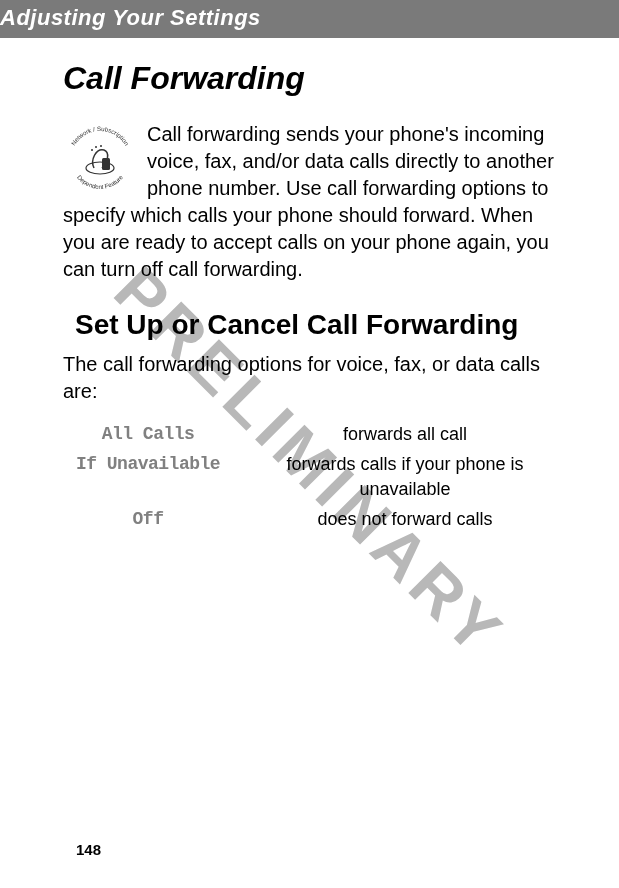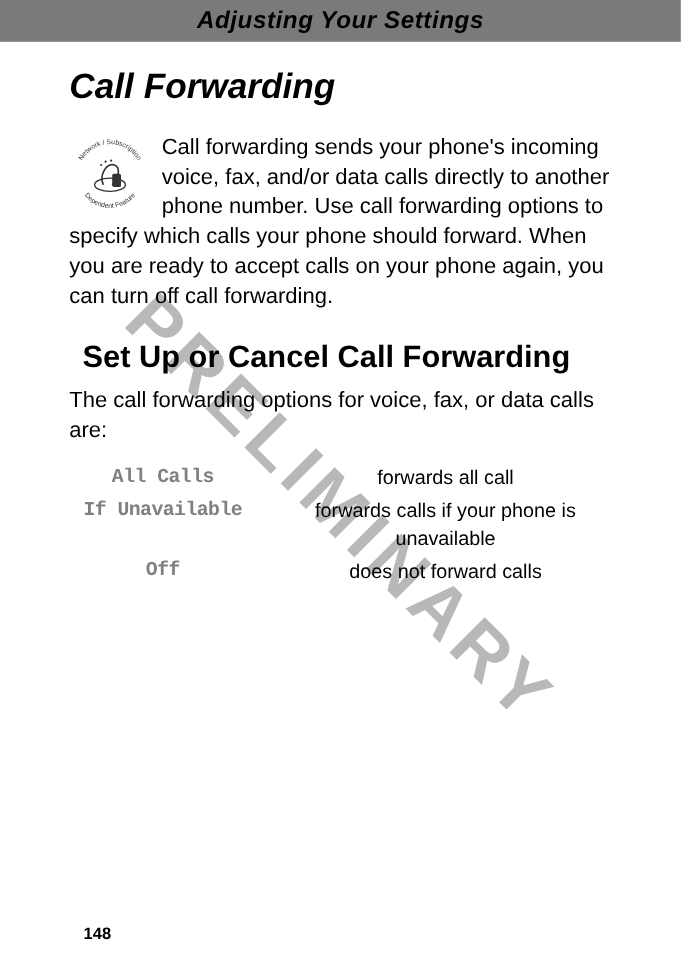--- a/index.html
+++ b/index.html
@@ -8,25 +8,24 @@
     padding: 0;
     width: 619px;
     height: 888px;
     font-family: "Myriad Pro", "Segoe UI", "Helvetica Neue", Arial, sans-serif;
     color: #000;
     background: #fff;
     position: relative;
   }
   .header-bar {
     background: #7a7a7a;
-    color: #000000;
+    color: #ffffff;
     font-style: italic;
     font-weight: bold;
     font-size: 22px;
-    text-align: center;
     padding: 5px 0 7px 0;
     letter-spacing: 0.5px;
   }
   .content {
     padding: 22px 48px 0 63px;
   }
   h1.section-title {
     font-style: italic;
     font-weight: bold;
     font-size: 32px;

